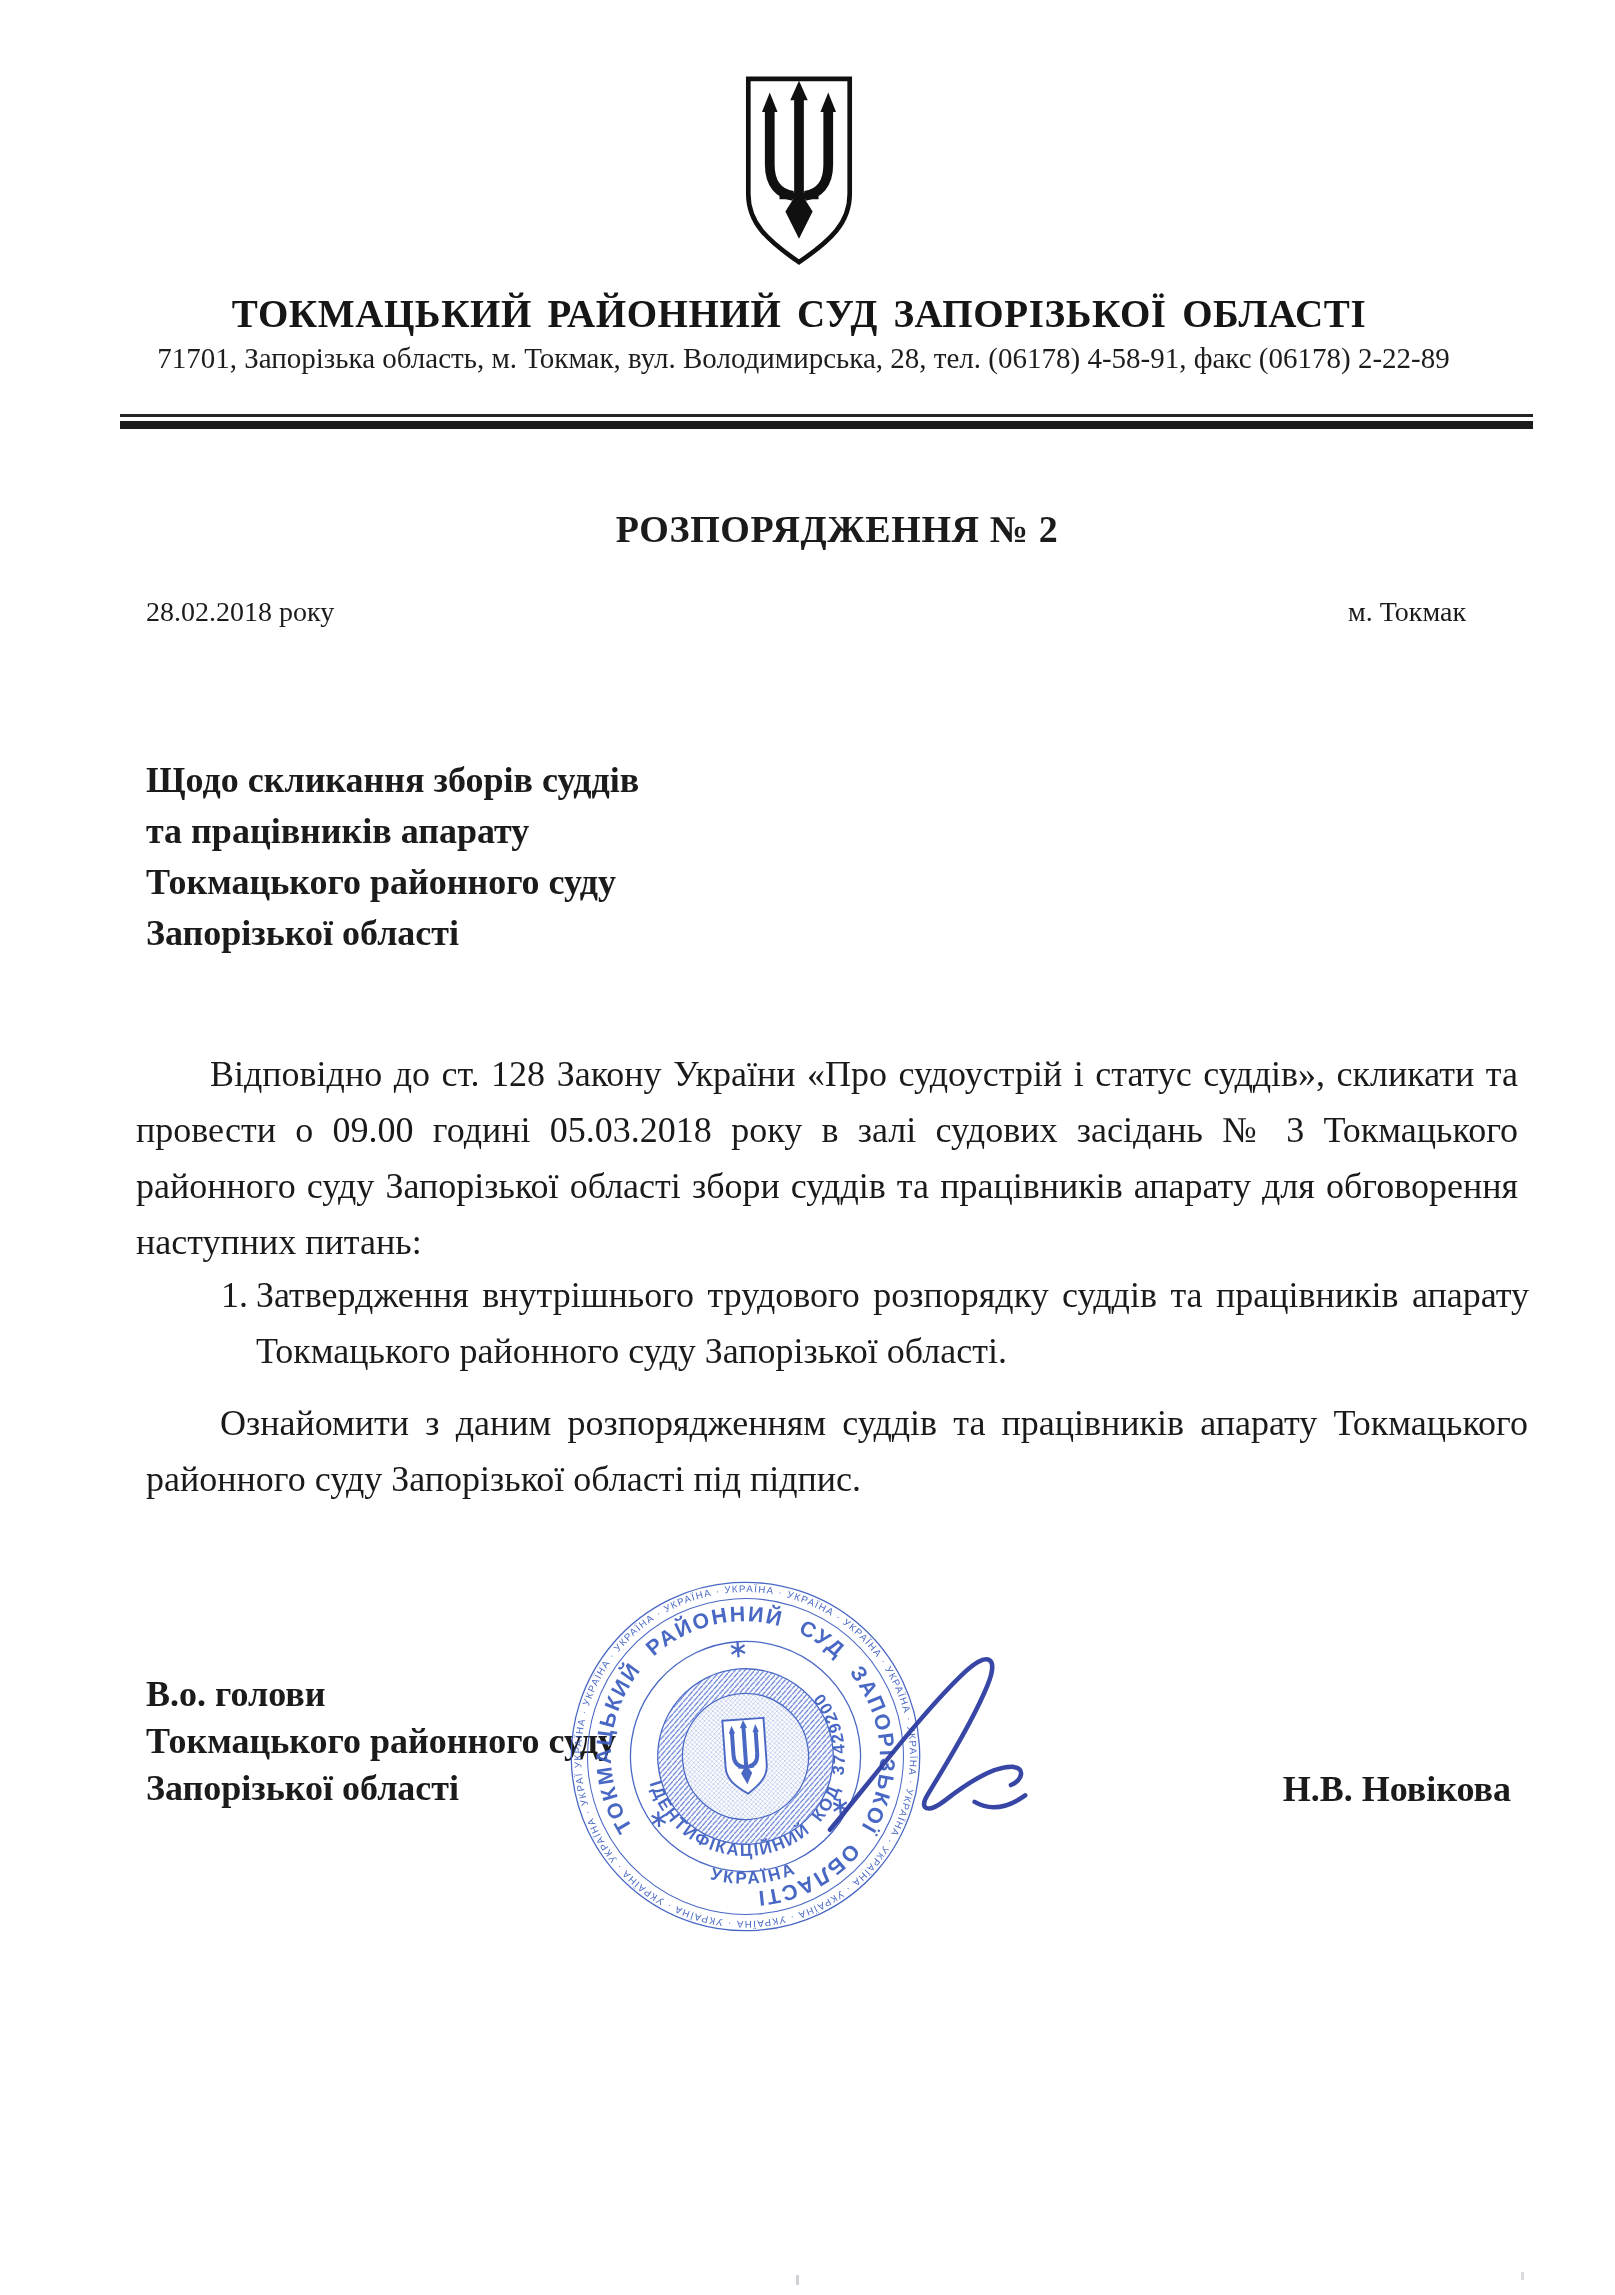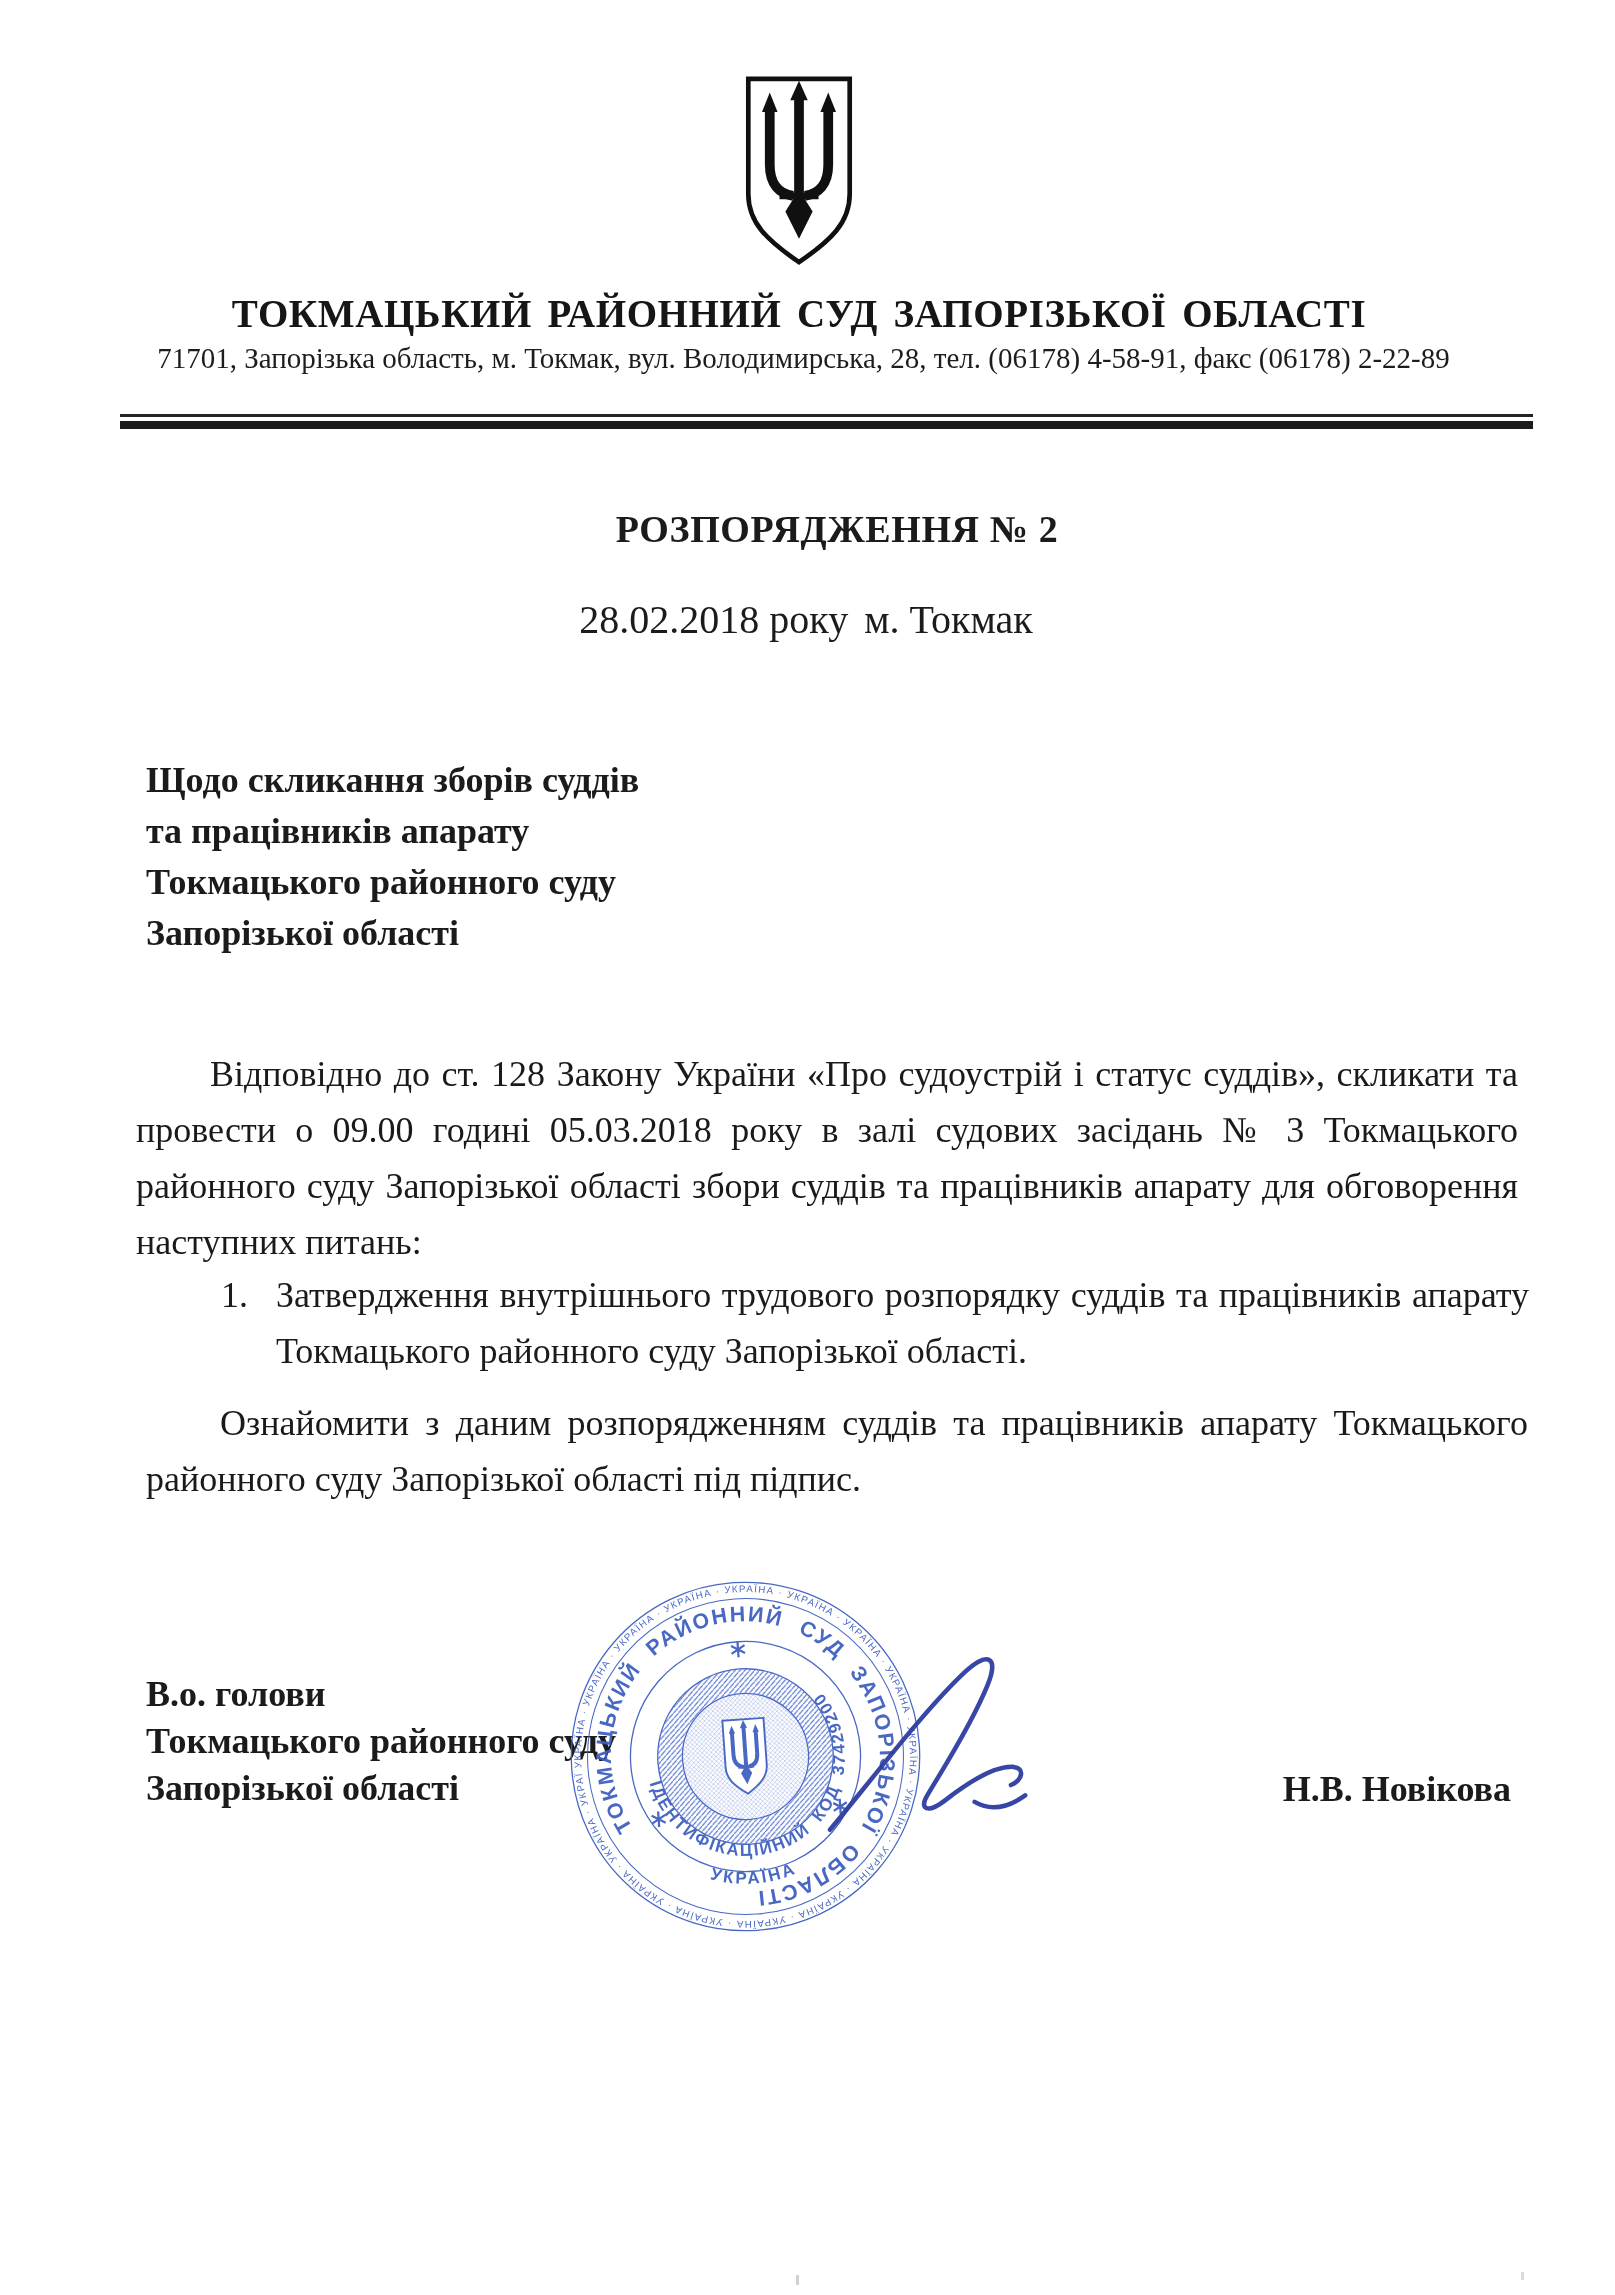--- a/index.html
+++ b/index.html
@@ -18,32 +18,32 @@
   .addr-line { position:absolute; top:342px; left:0; width:100%; text-align:center; font-size:29px; color:#1d1d1d;padding-left:9px; }
   .email-line { position:absolute; top:377px; left:0; width:100%; text-align:center; font-size:30.5px; color:#1d1d1d; }
 
   .rule-thin  { position:absolute; top:414px; left:120px; width:1413px; height:2.6px;  background:#232323; }
   .rule-thick { position:absolute; top:421px; left:120px; width:1413px; height:8.4px; background:#1c1c1c; }
 
   .doc-title { position:absolute; top:507px; left:146px; width:1382px; text-align:center;
     font-size:38px; font-weight:bold; letter-spacing:0.6px; }
 
   .date-row { position:absolute; top:596px; left:146px; width:1382px;
-    display:flex; justify-content:center; font-size:40px;gap:16px; }
+    display:flex; justify-content:space-between; font-size:28px;gap:16px; }
   .date-place { padding-right:62px; }
 
   .subject { position:absolute; top:755px; left:146px; font-size:36px; font-weight:bold; line-height:51px; }
 
   .para { font-size:36px; line-height:56px; text-align:justify; text-indent:74px; color:#1a1a1a; }
   .para-intro   { position:absolute; top:1046px; left:136px; width:1382px; }
   .para-closing { position:absolute; top:1395px; left:146px; width:1382px; }
 
   .list-item { position:absolute; top:1267px; left:221px; width:1308px; font-size:36px; line-height:56px; }
   .list-num  { position:absolute; left:0; top:0; }
-  .list-text { margin-left:55px; text-align:justify; }
+  .list-text { margin-left:35px; text-align:justify; }
 
   .signer { position:absolute; top:1671px; left:146px; font-size:36px; font-weight:bold; line-height:47px; }
   .signer-name { position:absolute; top:1768px; right:87px; font-size:36px; font-weight:bold;margin-left:36px; }
 
   .stamp { position:absolute; left:557px; top:1568px; width:377px; height:377px;
     opacity:0.93; transform:rotate(-4deg); }
   .stamp-ring-text { font-family:"Liberation Sans","DejaVu Sans",sans-serif; }
 
   .autograph { position:absolute; left:820px; top:1632px; width:221px; height:214px; }
 

